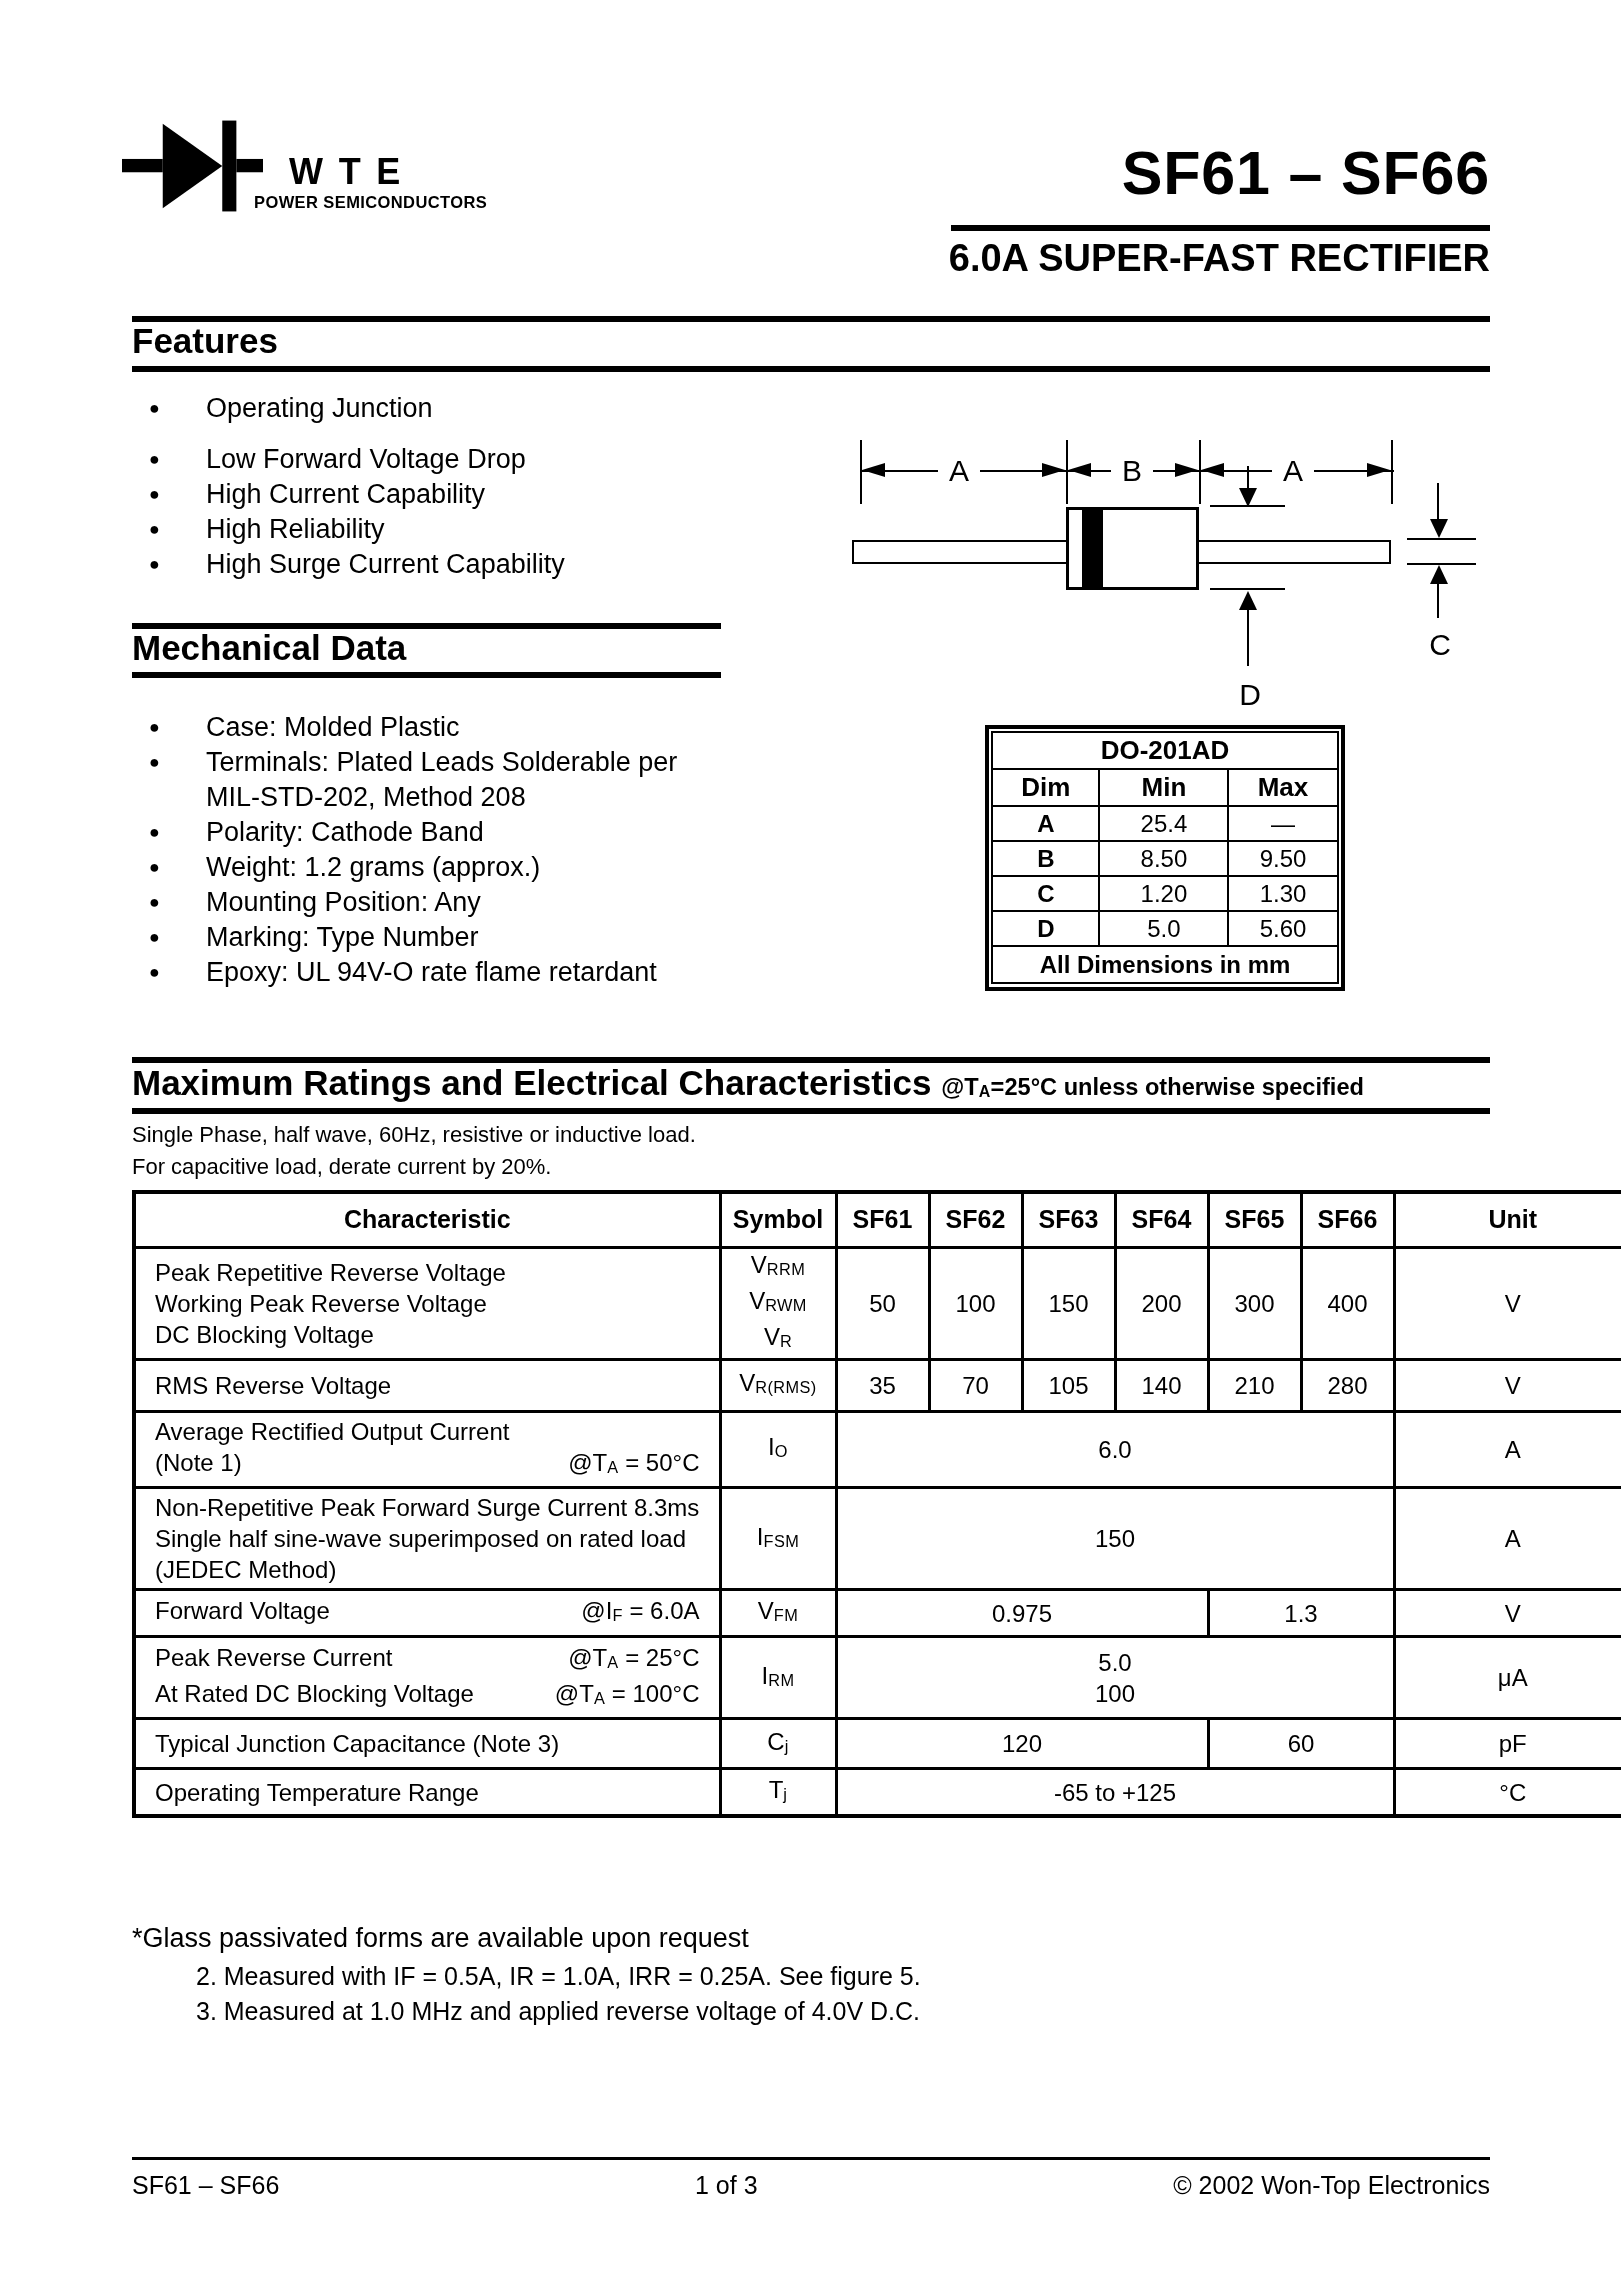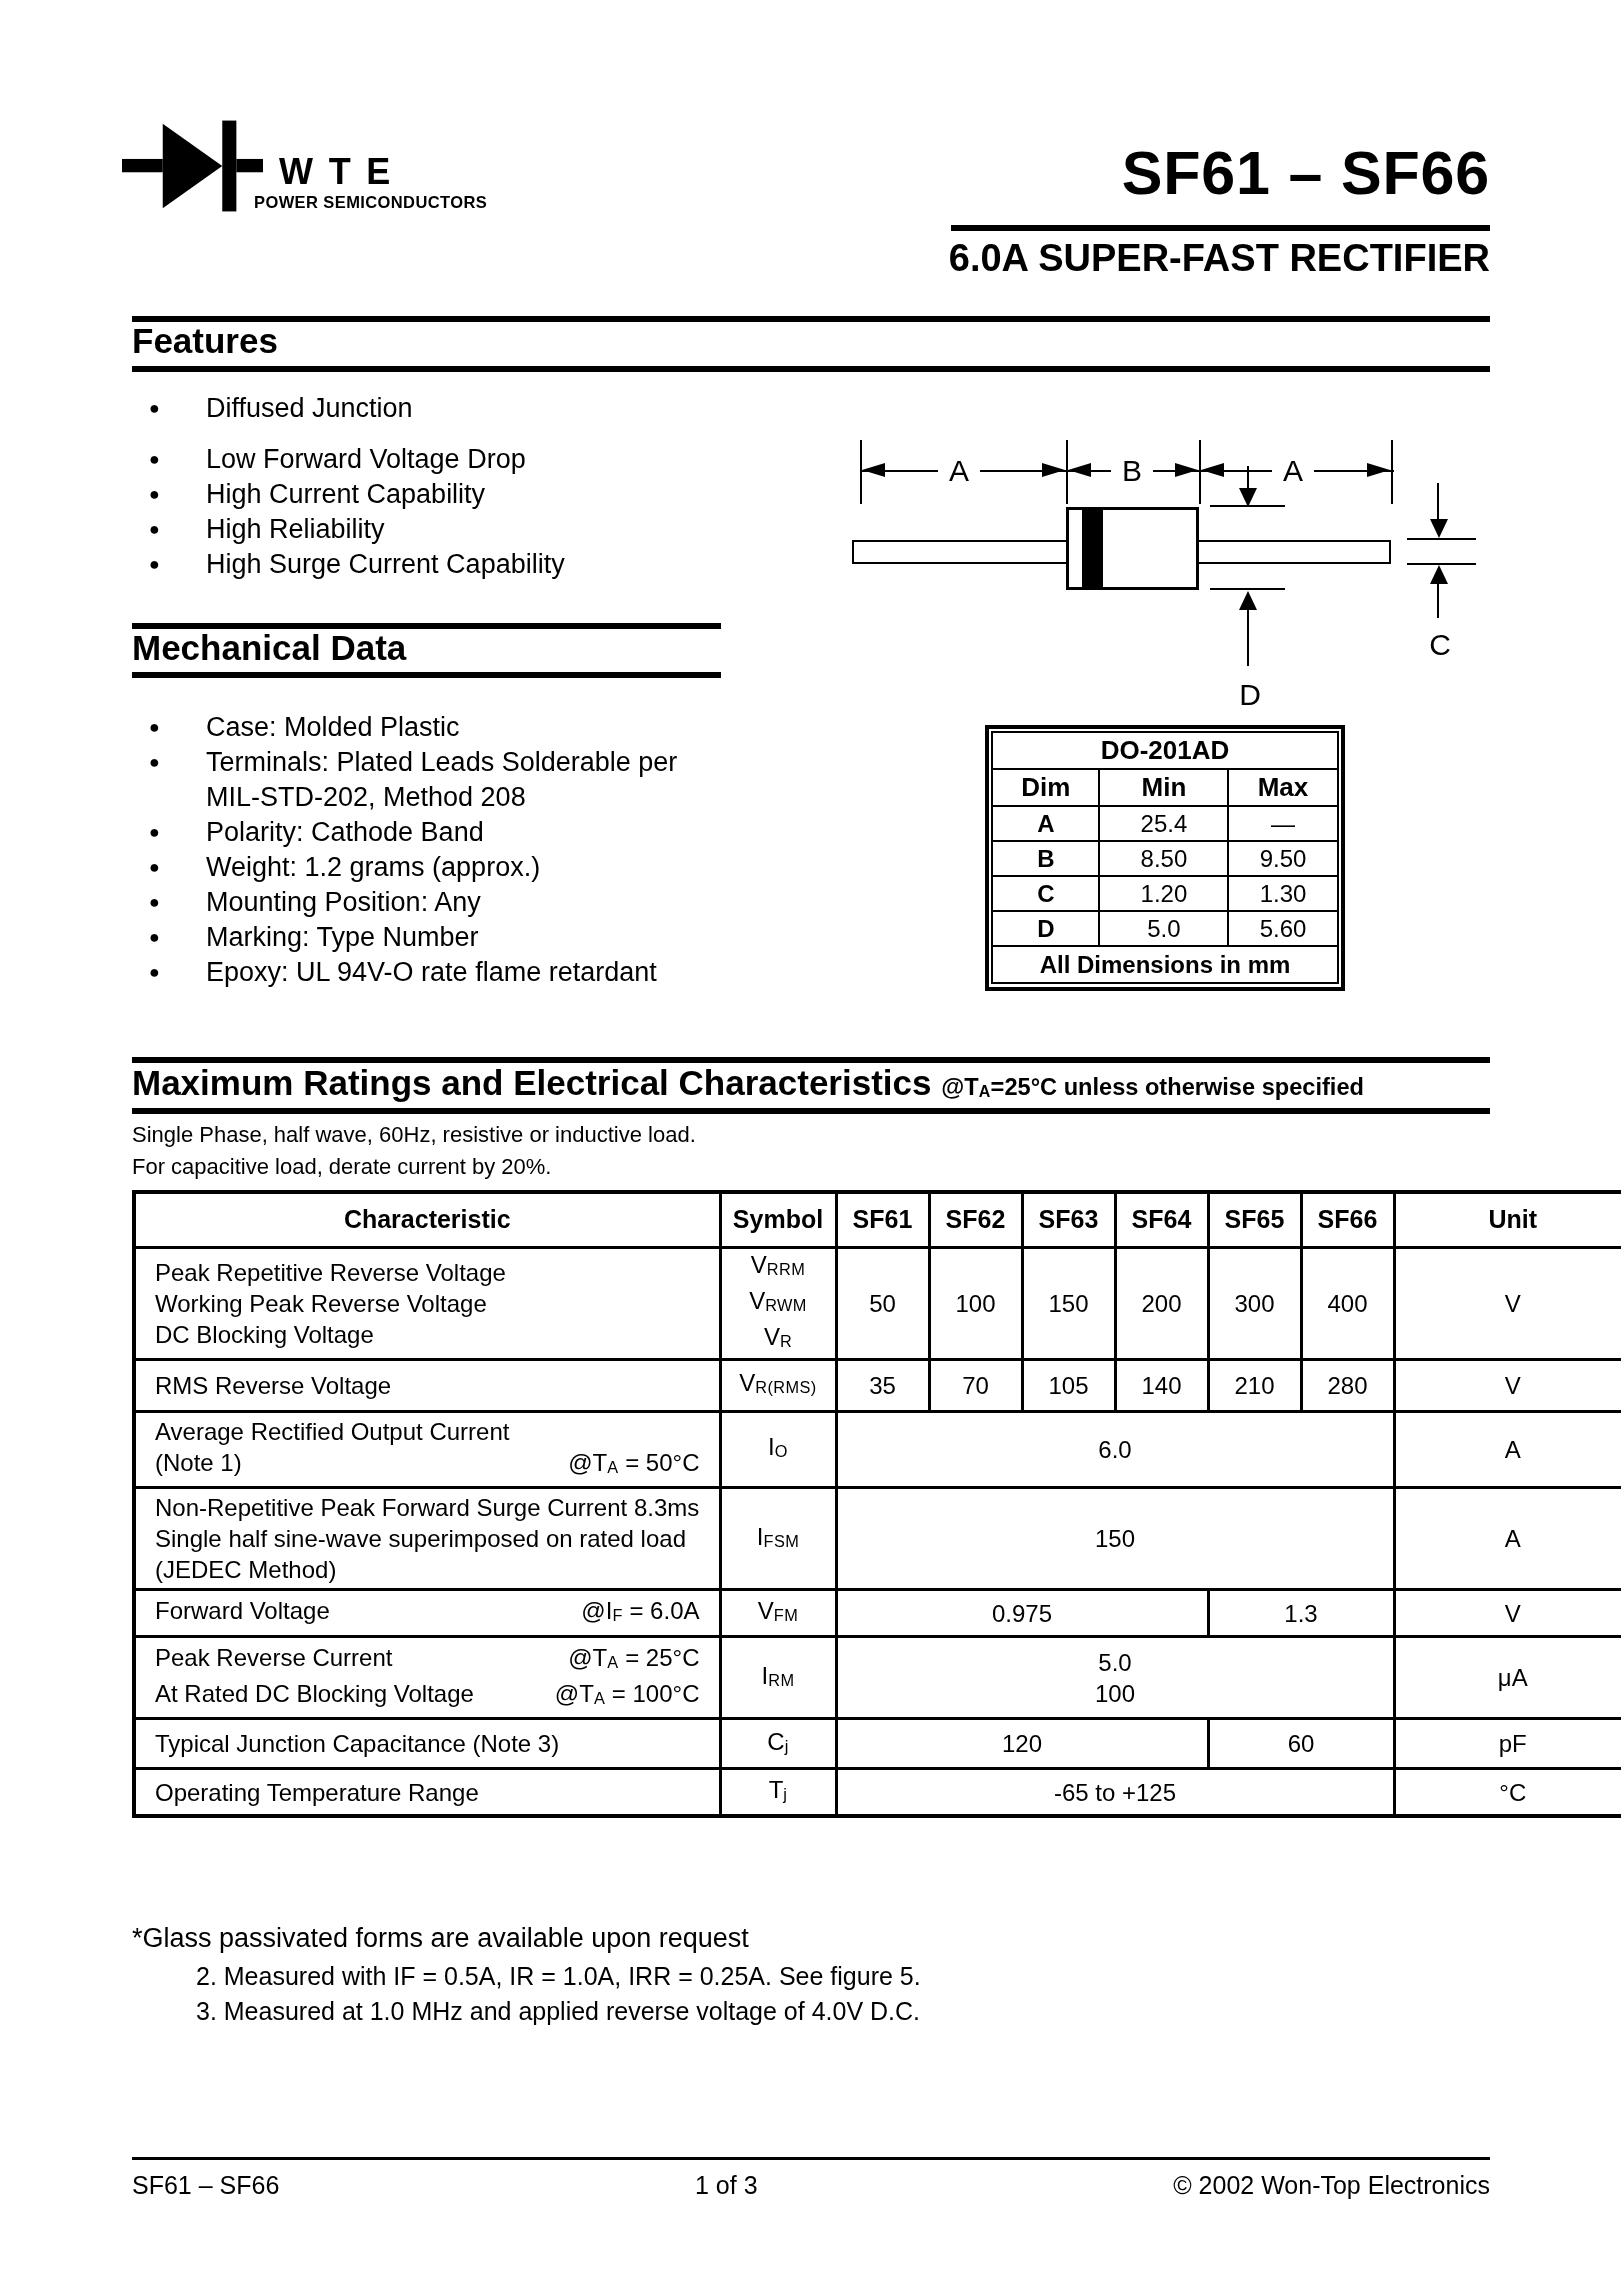--- a/index.html
+++ b/index.html
@@ -3,21 +3,21 @@
 <meta charset="utf-8">
 <style>
   html,body{margin:0;padding:0;background:#fff}
   .page{position:relative;width:1622px;height:2295px;background:#fff;color:#000;
         font-family:"Liberation Sans",sans-serif;overflow:hidden}
   .abs{position:absolute}
   .rule{position:absolute;height:5.5px;background:#000}
   .sb{font-size:68%;letter-spacing:0.4px;vertical-align:-2.4px}
 
   
-  .brand{position:absolute;left:279px;top:151px;font-size:36px;font-weight:bold;letter-spacing:15.7px}
+  .brand{position:absolute;left:289px;top:151px;font-size:36px;font-weight:bold;letter-spacing:15.7px}
   .tagline{position:absolute;left:254px;top:193px;font-size:16.5px;font-weight:bold;letter-spacing:0.4px}
   .part-title{position:absolute;right:132px;top:138px;font-size:61px;font-weight:bold;letter-spacing:0.8px}
   .title-rule{position:absolute;left:951px;right:132px;top:225px;height:5.5px;background:#000}
   .subtitle{position:absolute;right:132px;top:237px;font-size:38px;font-weight:bold}
 
   
   .sec-title{position:absolute;font-size:35px;font-weight:bold}
 
   
   .blist{position:absolute}
@@ -89,21 +89,21 @@
   <div class="part-title">SF61 – SF66</div>
   <div class="title-rule"></div>
   <div class="subtitle">6.0A SUPER-FAST RECTIFIER</div>
 
   <div class="rule" style="left:132px;right:132px;top:316px"></div>
   <div class="sec-title" style="left:132px;top:321px">Features</div>
   <div class="rule" style="left:132px;right:132px;top:366px"></div>
   <div class="blist" id="features-list" style="left:149px;top:391px;width:597px">
       <div class="bi">
         <span class="dot">●</span>
-        <span class="txt">Diffused Junction</span>
+        <span class="txt">Operating Junction</span>
       </div>
       <div class="bi">
         <span class="dot">●</span>
         <span class="txt">Low Forward Voltage Drop</span>
       </div>
       <div class="bi">
         <span class="dot">●</span>
         <span class="txt">High Current Capability</span>
       </div>
       <div class="bi">

